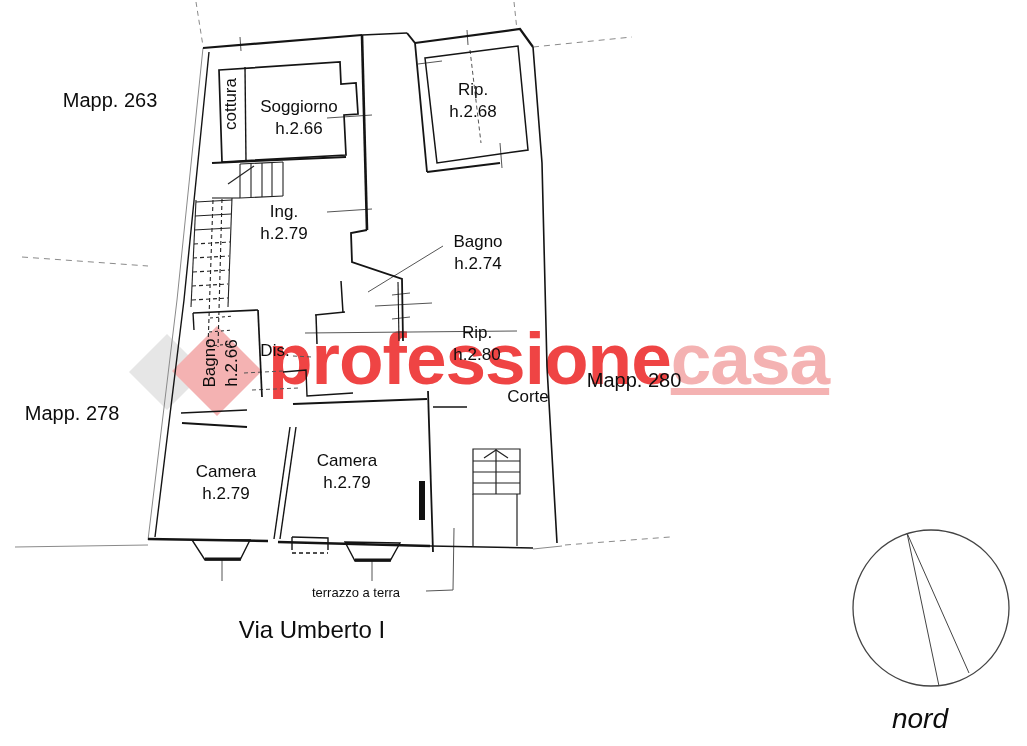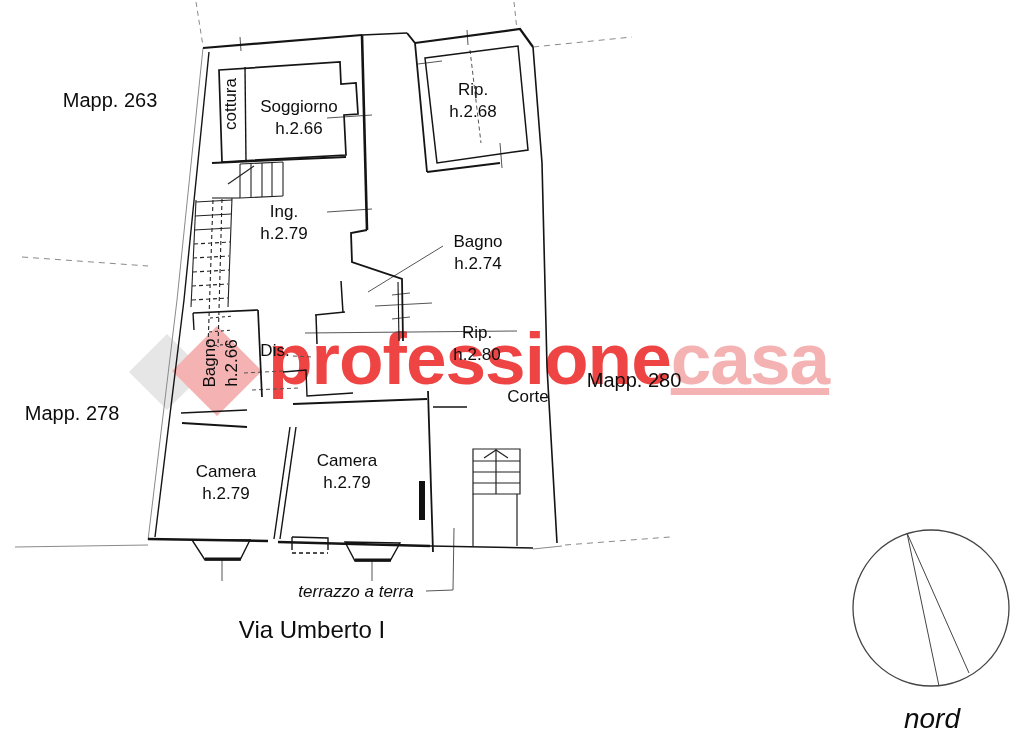--- a/index.html
+++ b/index.html
@@ -12,22 +12,22 @@
   .wm-text .c{color:#f4b2b2;text-decoration:underline;}
   svg.bg{z-index:0;}
   svg.lines{z-index:2;}
   .labels{z-index:3;pointer-events:none;}
   .lbl{position:absolute;transform:translate(-50%,-50%);white-space:nowrap;text-align:center;}
   .room{font-size:17px;line-height:1.3;}
   .vert{transform:translate(-50%,-50%) rotate(-90deg);}
   .mapp{font-size:20px;}
   .title{font-size:43px;letter-spacing:2px;}
   .street{font-size:24px;margin-left:28px;}
-  .nordlbl{font-size:28px;font-style:italic;margin-left:12px;}
-  .terr{font-size:17px;font-style:italic;}
+  .nordlbl{font-size:28px;font-style:italic;}
+  .terr{font-size:13px;}
 </style>
 </head>
 <body>
 
 <div class="stage">
 
   <svg class="layer bg" viewBox="0 0 1027 746">
     <polygon points="167,334 205,372 167,410 129,372" fill="#e6e6e6"></polygon>
     <polygon points="217,326 262,371 217,416 172,371" fill="#f4b2b2"></polygon>
   </svg>

